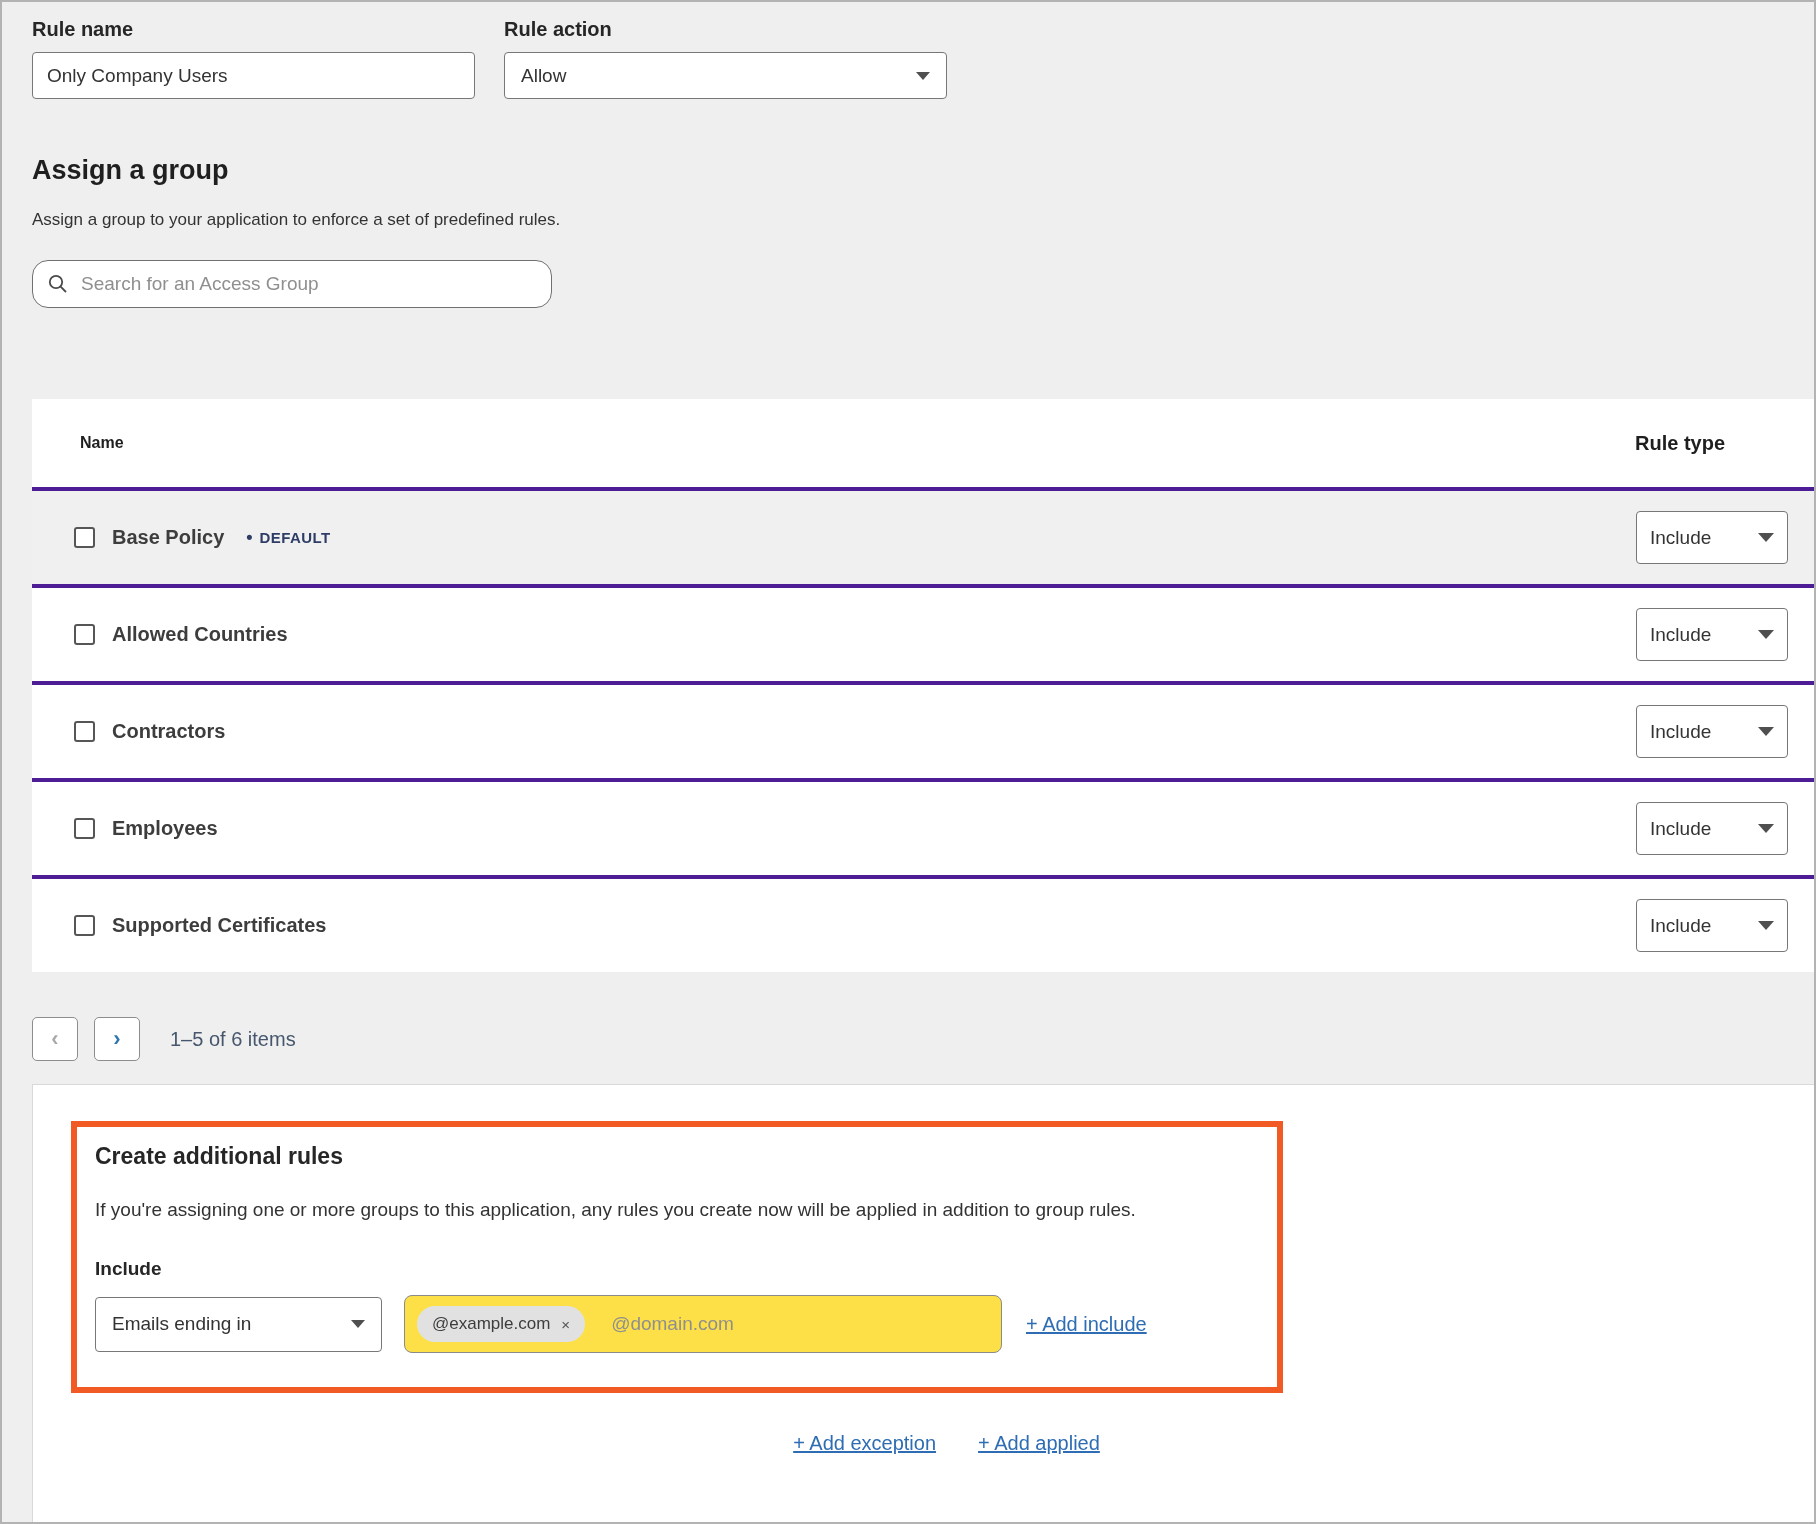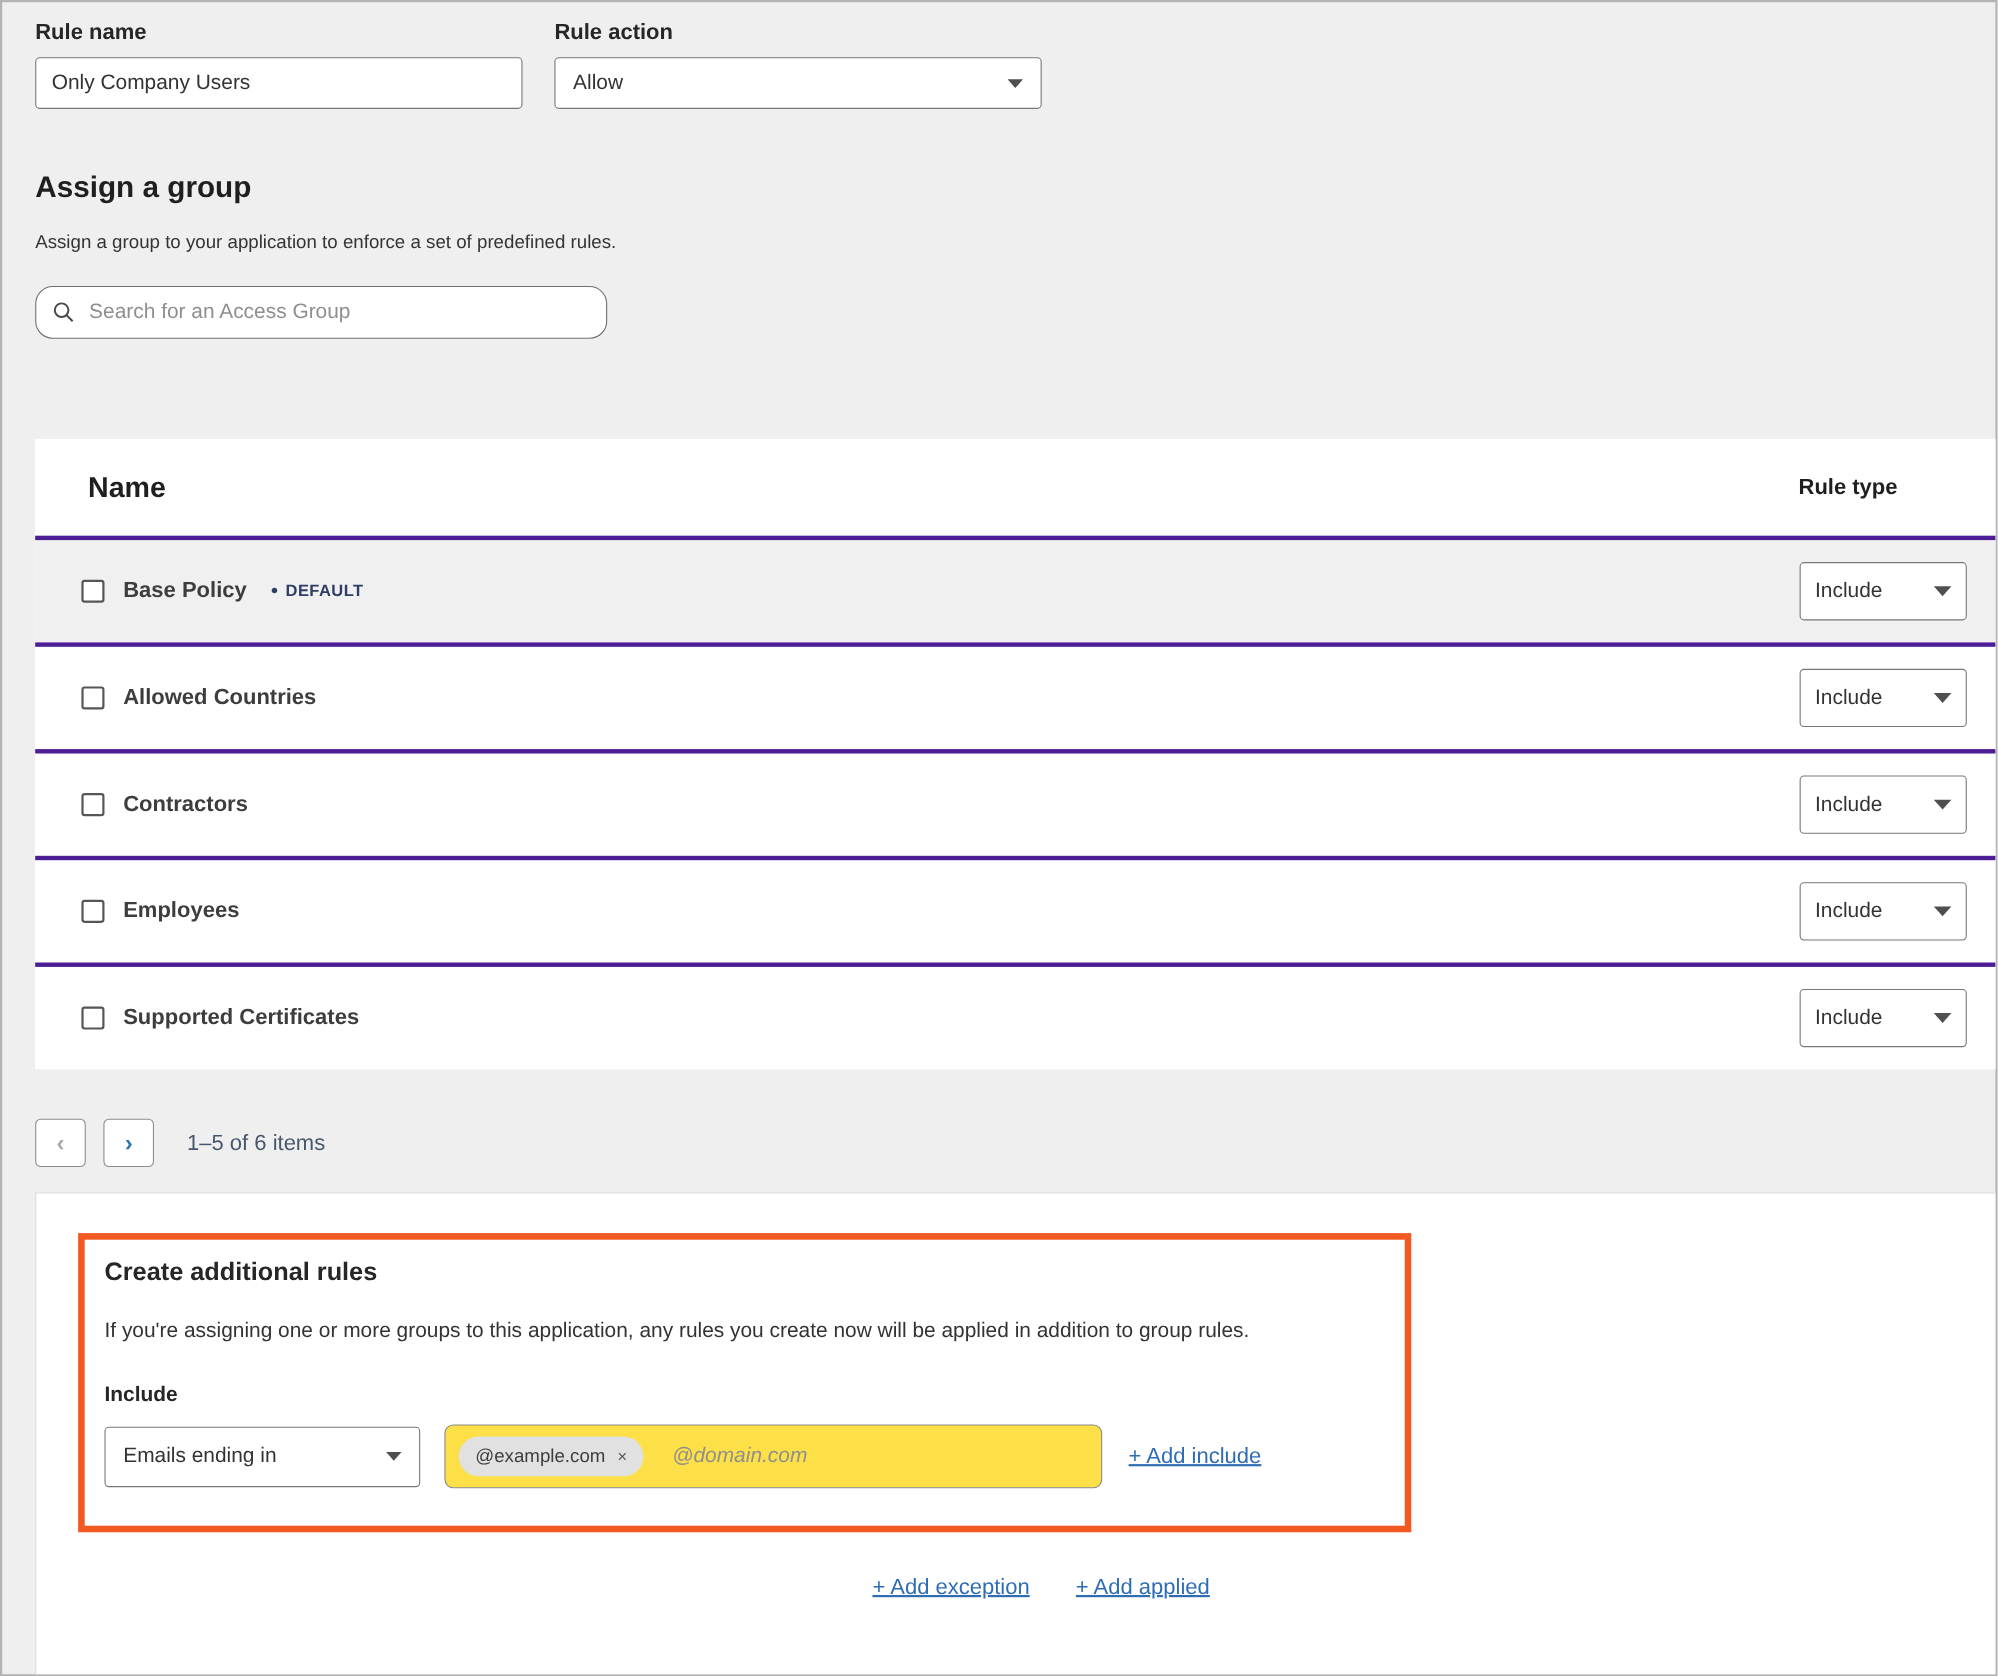--- a/index.html
+++ b/index.html
@@ -40,21 +40,21 @@
   }
   .search-box svg { flex:0 0 auto; margin-right:12px; }
   .search-input {
     flex:1; border:none; outline:none; background:transparent;
     font-family:"Liberation Sans",sans-serif; font-size:19px; color:#333;
   }
   .search-input::placeholder { color:#8f8f8f; }
   
   .gtable { margin:91px 0 0 30px; width:1784px; background:#fff; }
   .thead { display:flex; align-items:center; height:88px; background:#fff; }
-  .th-name { font-size:26px; font-weight:bold; color:#1f1f1f; padding-left:48px; }
+  .th-name { font-size:16px; font-weight:bold; color:#1f1f1f; padding-left:48px; }
   .th-ruletype { margin-left:auto; width:181px; font-size:20px; font-weight:bold; color:#1f1f1f; }
   .trow { display:flex; align-items:center; height:97px; background:#fff; border-top:4px solid #4c1d95; }
   .trow.alt { background:#f0f0f0; }
   .checkbox {
     width:21px; height:21px; border:2px solid #565656; border-radius:3px;
     background:#fff; margin:0 17px 0 42px; cursor:pointer; flex:0 0 auto;
   }
   .rowname { font-size:20px; font-weight:bold; color:#3d3d3d; }
   .badge { display:flex; align-items:center; margin-left:22px; color:#2e3d66; font-weight:bold; }
   .badge-dot { font-size:18px; margin-right:7px; }
@@ -92,21 +92,21 @@
     width:598px; height:58px; background:#fde047; border:1.5px solid #8a8a8a;
     border-radius:8px; padding:0 12px;
   }
   .chip {
     display:flex; align-items:center; background:#e1e1e1; border-radius:999px;
     padding:8px 15px; font-size:17px; color:#3d3d3d; flex:0 0 auto;
   }
   .chip-x { margin-left:11px; font-size:15px; color:#555; cursor:pointer; }
   .tag-text-input {
     flex:1; border:none; outline:none; background:transparent; margin-left:26px;
-    font-family:"Liberation Sans",sans-serif; font-size:19px; color:#333;font-style:italic;
+    font-family:"Liberation Sans",sans-serif; font-size:19px; color:#333;
   }
   .tag-text-input::placeholder { color:#8f8f8f; }
   .link { color:#2e6db4; font-size:20px; text-decoration:underline; cursor:pointer; }
   .add-include { margin-left:24px; white-space:nowrap; }
   .links-row { display:flex; gap:42px; margin:39px 0 0 44px;justify-content:center; }
 </style>
 </head>
 <body>
 
 <div class="page">

